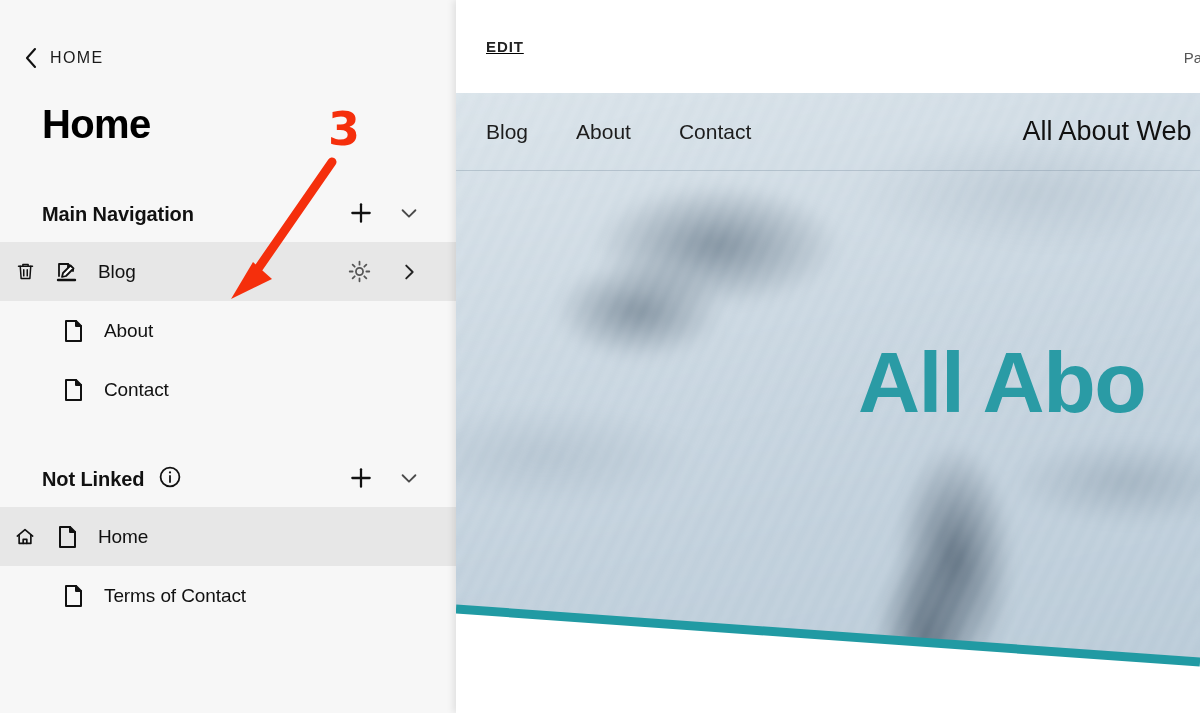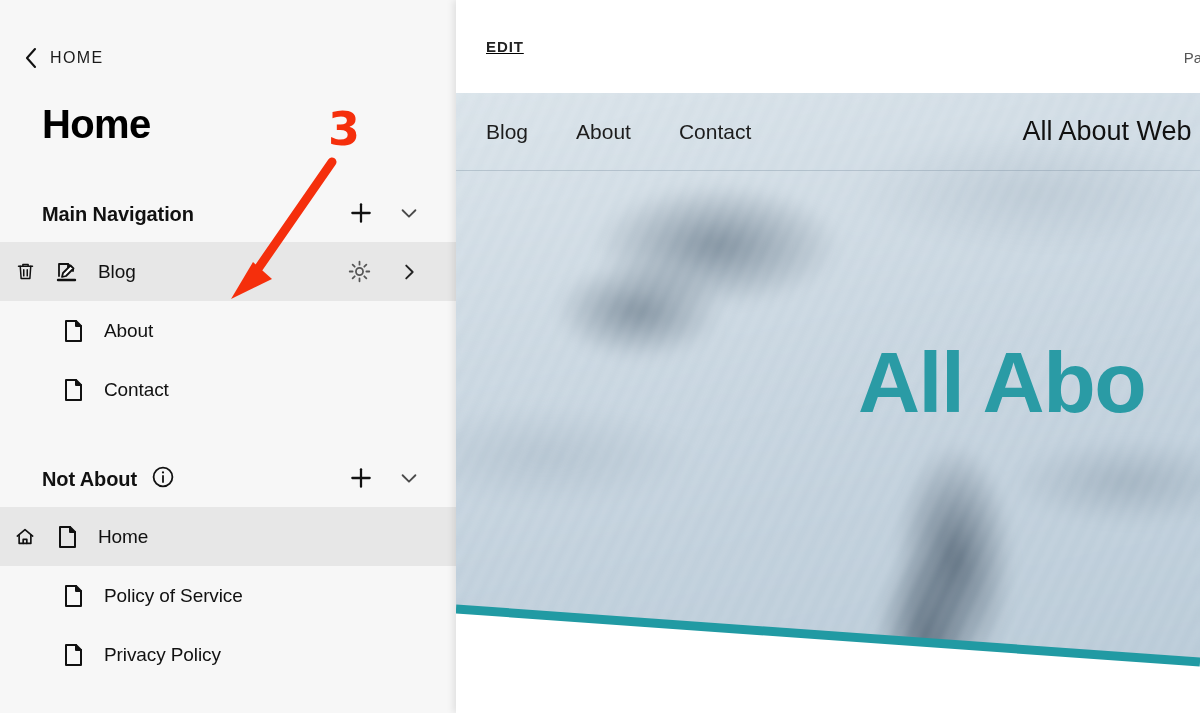--- a/index.html
+++ b/index.html
@@ -335,21 +335,21 @@
       <span class="type-slot">
         <svg viewBox="0 0 26 26" width="26" height="26" fill="none" stroke="#111" stroke-width="2" stroke-linejoin="round" stroke-linecap="round">
           <path d="M6 3 L16 3 L21 8 L21 23 L6 23 Z"></path>
           <path d="M16 3 L16 8 L21 8" fill="#111"></path>
         </svg>
       </span>
       <span class="row-label">Contact</span>
     </div>
 
     <div class="section-head second">
-      <span class="section-title">Not About</span>
+      <span class="section-title">Not Linked</span>
       <span class="info-icon">
         <svg viewBox="0 0 24 24" width="24" height="24" fill="none" stroke="#111" stroke-width="1.8" stroke-linecap="round">
           <circle cx="12" cy="12" r="9.4"></circle>
           <line x1="12" y1="11" x2="12" y2="17"></line>
           <circle cx="12" cy="7.4" r="1.1" fill="#111" stroke="none"></circle>
         </svg>
       </span>
       <span class="section-spacer"></span>
       <button class="sec-btn">
         <span>
@@ -385,32 +385,23 @@
       <span class="row-label">Home</span>
     </div>
 
     <div class="page-row child-indent">
       <span class="type-slot">
         <svg viewBox="0 0 26 26" width="26" height="26" fill="none" stroke="#111" stroke-width="2" stroke-linejoin="round" stroke-linecap="round">
           <path d="M6 3 L16 3 L21 8 L21 23 L6 23 Z"></path>
           <path d="M16 3 L16 8 L21 8" fill="#111"></path>
         </svg>
       </span>
-      <span class="row-label">Policy of Service</span>
-    </div>
-
-    <div class="page-row child-indent">
-      <span class="type-slot">
-        <svg viewBox="0 0 26 26" width="26" height="26" fill="none" stroke="#111" stroke-width="2" stroke-linejoin="round" stroke-linecap="round">
-          <path d="M6 3 L16 3 L21 8 L21 23 L6 23 Z"></path>
-          <path d="M16 3 L16 8 L21 8" fill="#111"></path>
-        </svg>
-      </span>
-      <span class="row-label">Privacy Policy</span>
-    </div>
+      <span class="row-label">Terms of Contact</span>
+    </div>
+
 
     <div class="annotation">
       <div class="anno-num">3</div>
       <svg width="456" height="713" viewBox="0 0 456 713" style="position:absolute;left:0;top:0;">
         <line x1="332" y1="162" x2="253" y2="276" stroke="#f52f0c" stroke-width="9" stroke-linecap="round"></line>
         <polygon points="231,299 272,279 253,262" fill="#f52f0c"></polygon>
       </svg>
     </div>
   </aside>
 

